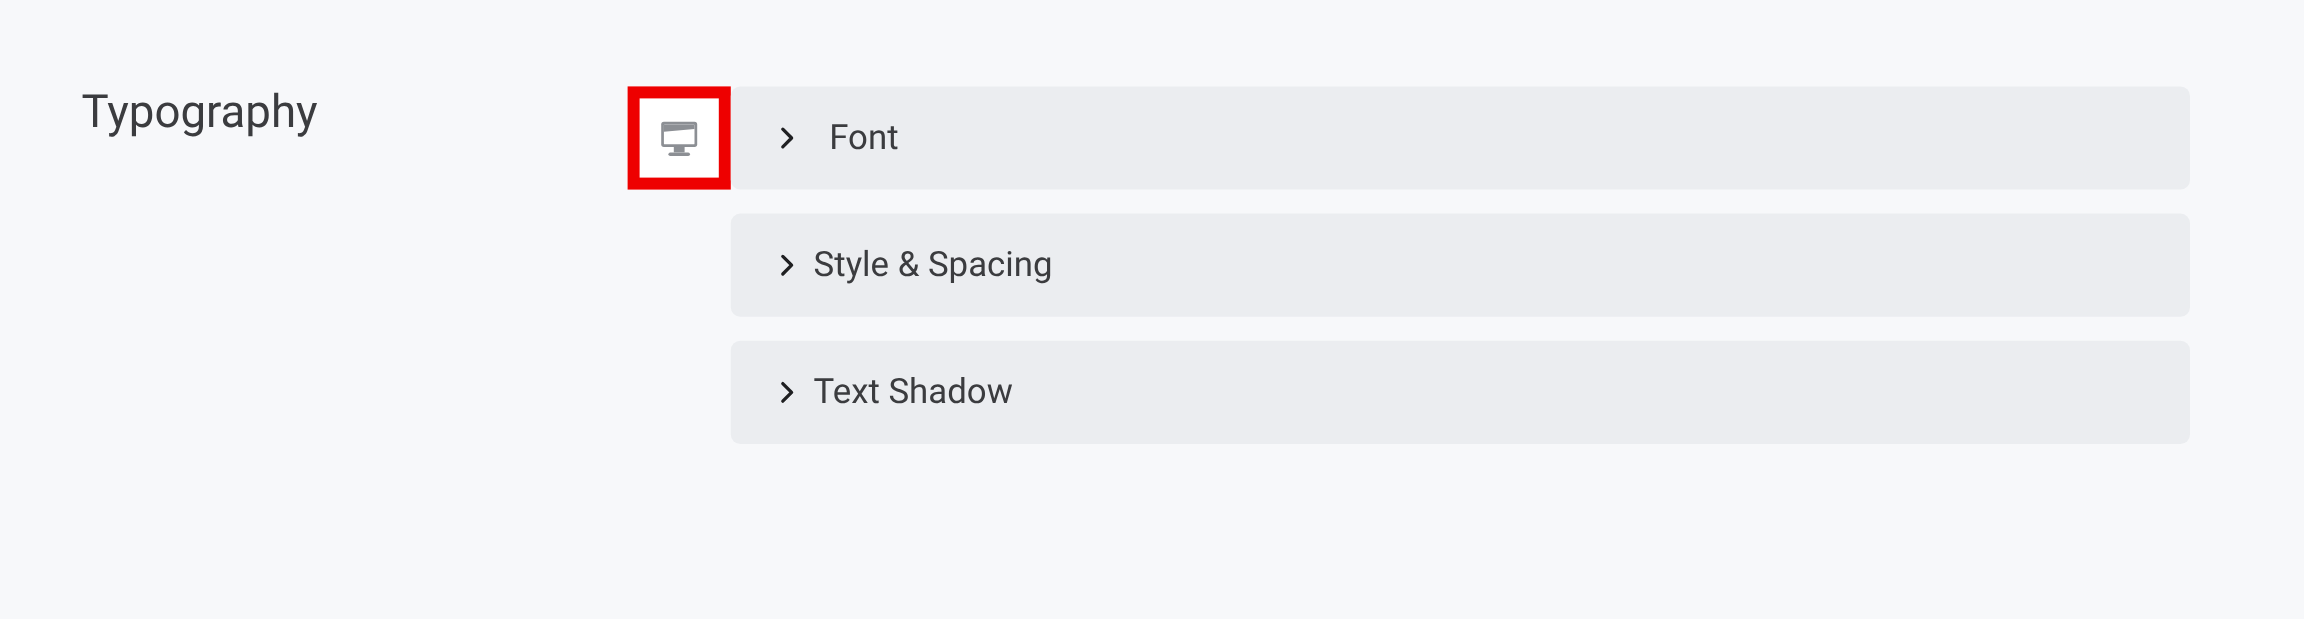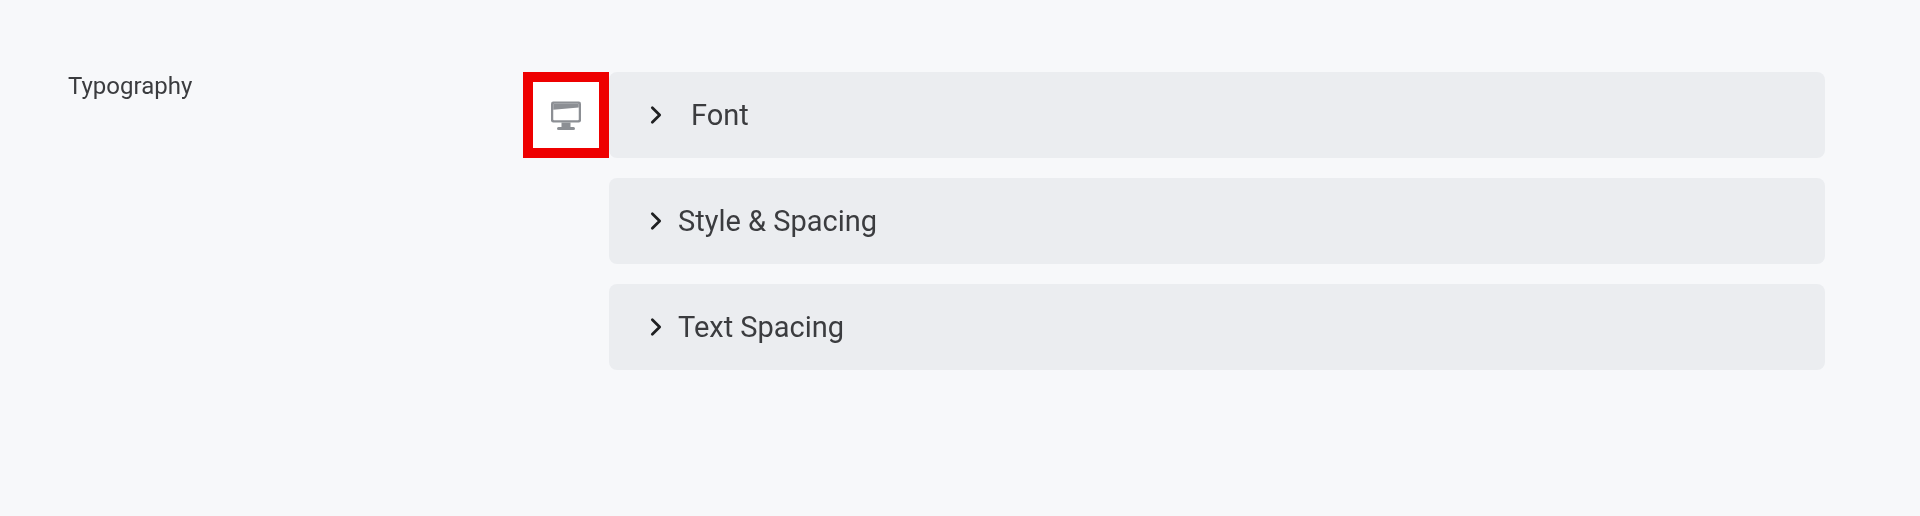--- a/index.html
+++ b/index.html
@@ -17,21 +17,21 @@
     .container {
       display: flex;
       padding: 72px 60px 40px 68px;
       gap: 0;
     }
     .label-col {
       width: 455px;
       flex-shrink: 0;
     }
     .section-label {
-      font-size: 24px;
+      font-size: 38px;
       color: #3b3c3f;
       font-weight: 400;
     }
     .content-col {
       flex: 1;
       display: flex;
       flex-direction: column;
       gap: 20px;
       padding-right: 35px;
     }
@@ -114,18 +114,18 @@
         </svg>
         <span class="panel-label">Style &amp; Spacing</span>
       </div>
     </div>
 
     <div class="panel-row">
       <div class="panel indented">
         <svg class="chev" viewBox="0 0 24 24" fill="none">
           <path d="M8 4 L16 12 L8 20" stroke="#1f2022" stroke-width="3" stroke-linecap="round" stroke-linejoin="round"></path>
         </svg>
-        <span class="panel-label">Text Spacing</span>
+        <span class="panel-label">Text Shadow</span>
       </div>
     </div>
 
   </div>
 </div>
 
 </body></html>

